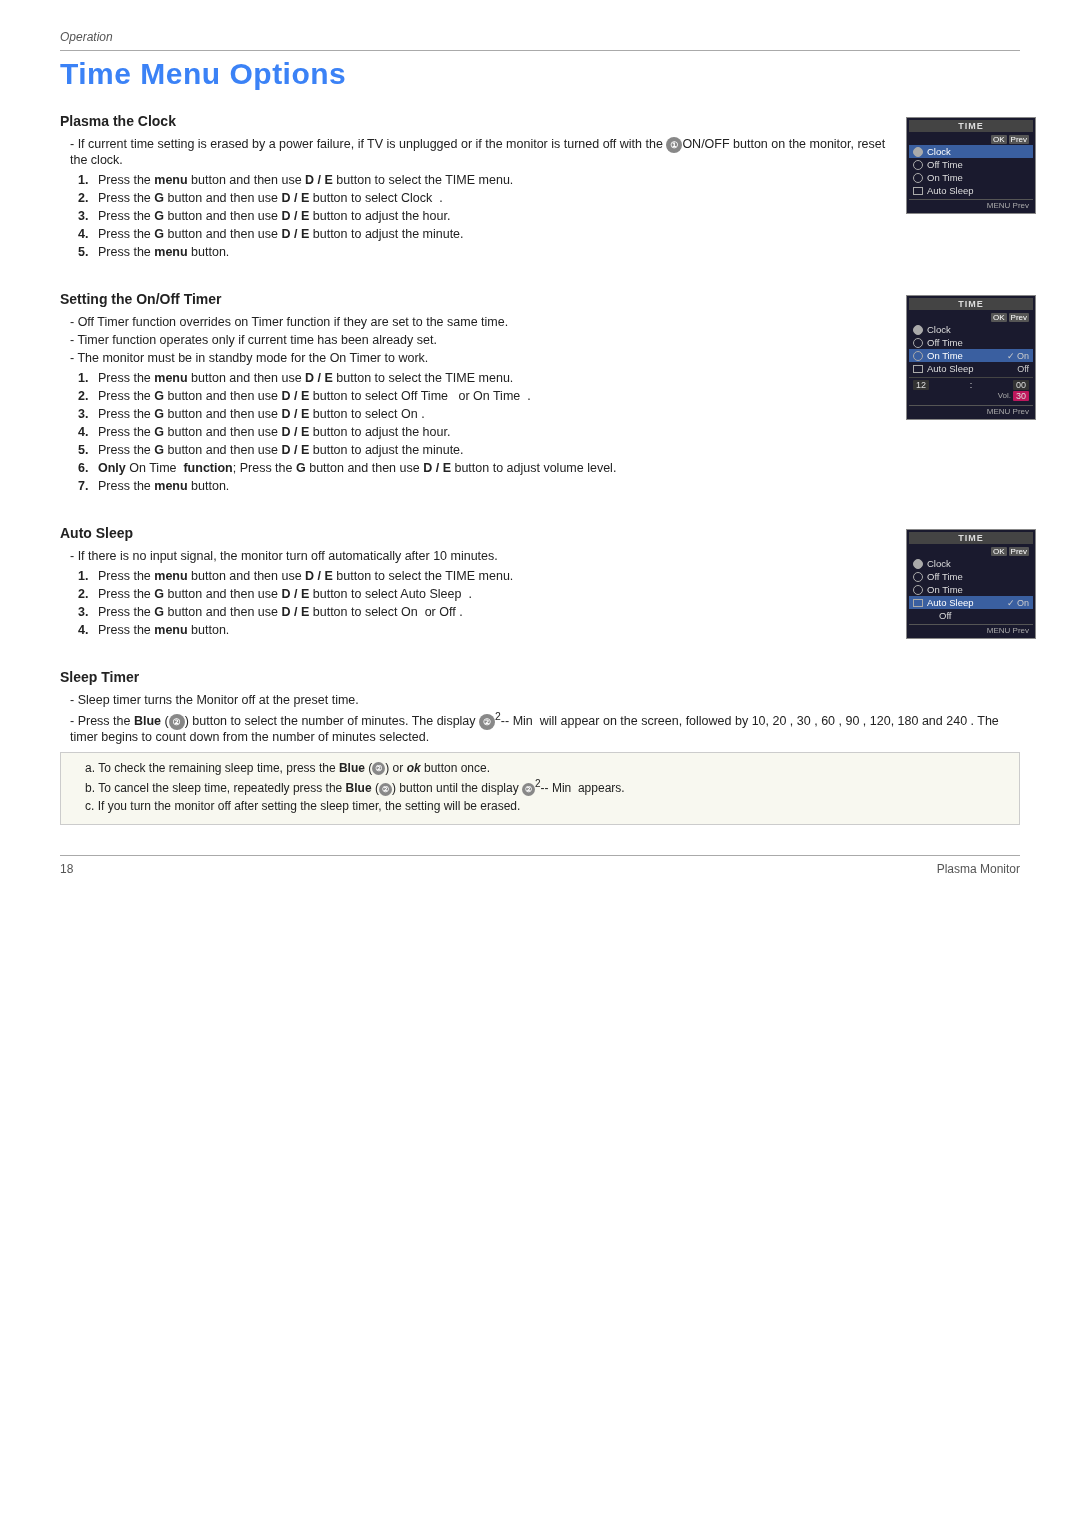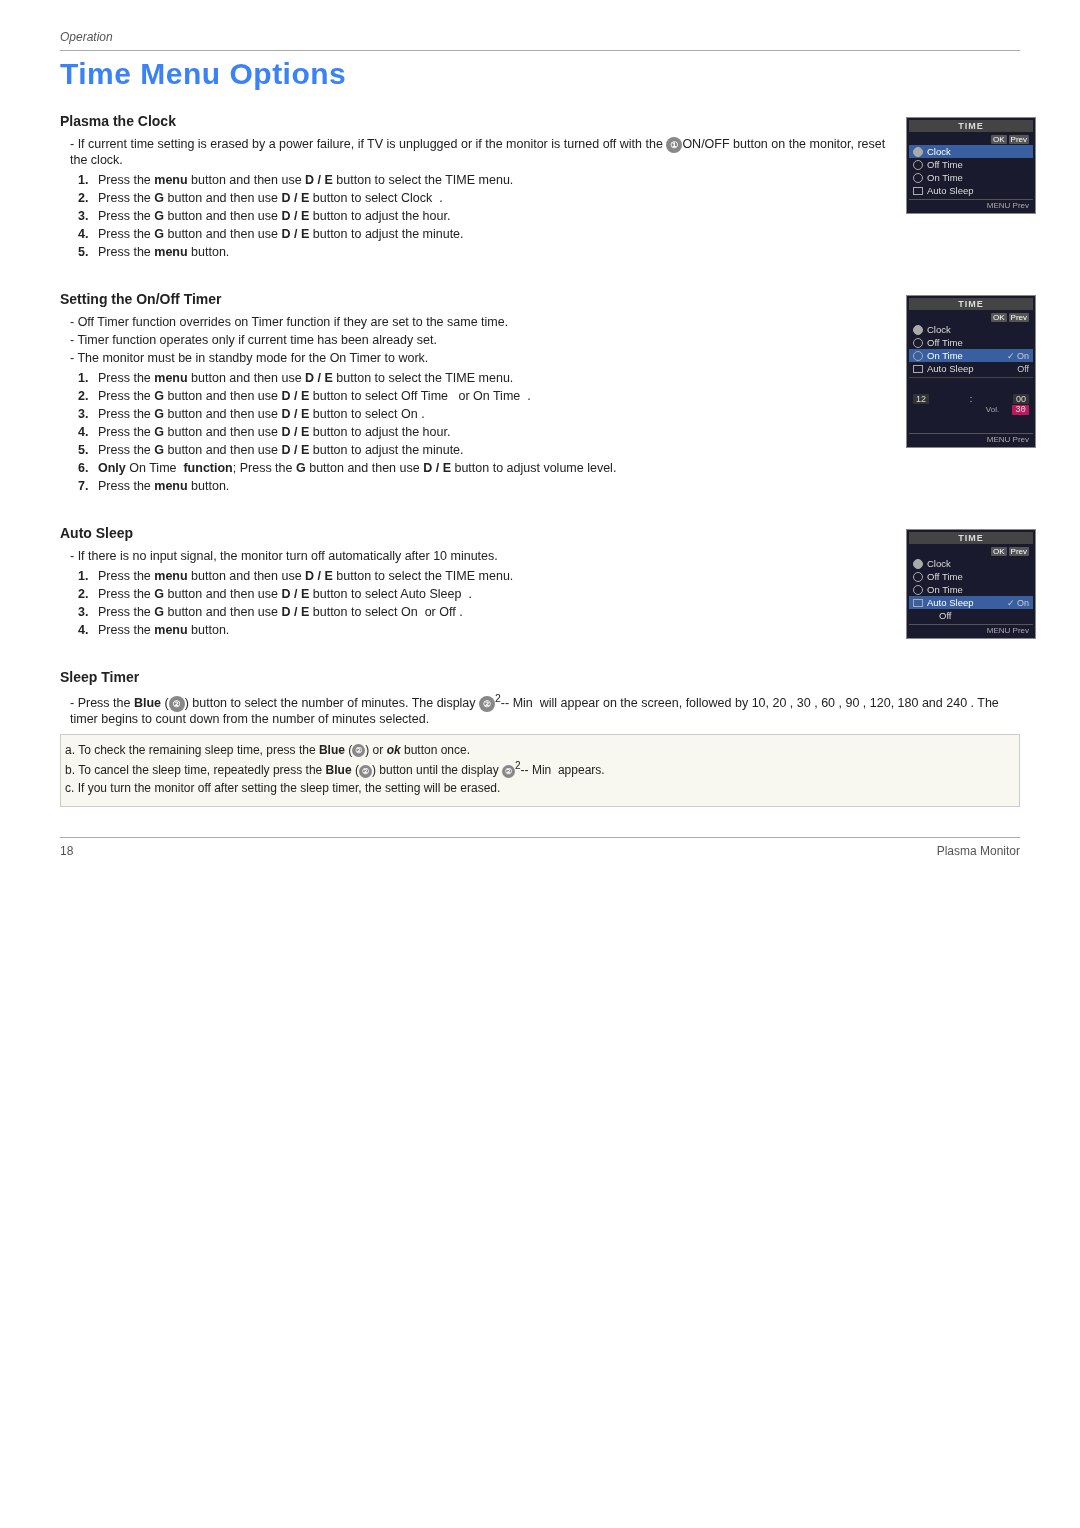--- a/index.html
+++ b/index.html
@@ -143,21 +143,21 @@
       padding-top: 6px;
       border-top: 1px solid #aaa;
       font-size: 12px;
       color: #555;
       display: flex;
       justify-content: space-between;
     }
     .note-box {
       background: #f8f8f0;
       border: 1px solid #ccc;
-      padding: 8px 4px;
+      padding: 8px 24px;
       font-size: 12px;
       margin-top: 8px;
     }
     .note-box p {
       margin-bottom: 3px;
     }
     .inline-icon {
       display: inline-flex;
       align-items: center;
       justify-content: center;
@@ -301,29 +301,29 @@
             <span style="width:10px;height:10px;display:inline-block;border:1px solid #aaa;border-radius:50%;flex-shrink:0;"></span>
             On Time
           </span>
           <span style="font-size:9px;color:#ccc;">✓ On</span>
         </div>
         <div class="tv-menu-row">
           <span style="width:10px;height:8px;display:inline-block;border:1px solid #aaa;flex-shrink:0;"></span>
           Auto Sleep
           <span style="margin-left:auto;font-size:9px;color:#ccc;">Off</span>
         </div>
-        <div style="padding:16px 4px;font-size:9px;color:#ddd;border-top:1px solid #444;margin-top:2px;">
+        <div style="padding:2px 4px;font-size:9px;color:#ddd;border-top:1px solid #444;margin-top:2px;">
           <div style="display:flex;justify-content:space-between;margin-bottom:1px;">
             <span style="background:#333;padding:0 3px;border-radius:1px;">12</span>
             <span>:</span>
             <span style="background:#333;padding:0 3px;border-radius:1px;">00</span>
           </div>
-          <div style="display:flex;justify-content:flex-end;gap:13px;">
+          <div style="display:flex;justify-content:flex-end;gap:2px;">
             <span style="color:#aaa;font-size:8px;">Vol.</span>
-            <span style="background:#be185d;padding:0 3px;border-radius:1px;font-family:Liberation Mono, monospace;">30</span>
+            <span style="background:#be185d;padding:0 3px;border-radius:1px;">30</span>
           </div>
         </div>
         <div class="tv-menu-footer">MENU  Prev</div>
       </div>
     </div>
   </div>
 </div>
 
 <div class="section">
   <div class="section-with-image">
@@ -382,20 +382,21 @@
           Off
         </div>
         <div class="tv-menu-footer">MENU  Prev</div>
       </div>
     </div>
   </div>
 </div>
 
 <div class="section">
   <div class="section-title">Sleep Timer</div>
+  <div class="bullet-intro">Sleep timer turns the Monitor off at the preset time.</div>
   <div class="bullet-intro">Press the <b>Blue</b> (<span class="inline-icon">②</span>) button to select the number of minutes. The display <span class="inline-icon">②</span><sup>2</sup>-- Min &nbsp;will appear on the screen, followed by 10, 20 , 30 , 60 , 90 , 120, 180 and 240 . The timer begins to count down from the number of minutes selected.</div>
   <div class="note-box">
     <p>a. To check the remaining sleep time, press the <b>Blue</b> (<span class="inline-icon" style="width:13px;height:13px;font-size:8px;">②</span>) or <b><i>ok</i></b> button once.</p>
     <p>b. To cancel the sleep time, repeatedly press the <b>Blue</b> (<span class="inline-icon" style="width:13px;height:13px;font-size:8px;">②</span>) button until the display <span class="inline-icon" style="width:13px;height:13px;font-size:8px;">②</span><sup>2</sup>-- Min &nbsp;appears.</p>
     <p>c. If you turn the monitor off after setting the sleep timer, the setting will be erased.</p>
   </div>
 </div>
 
 <div class="page-footer">
   <span>18</span>

